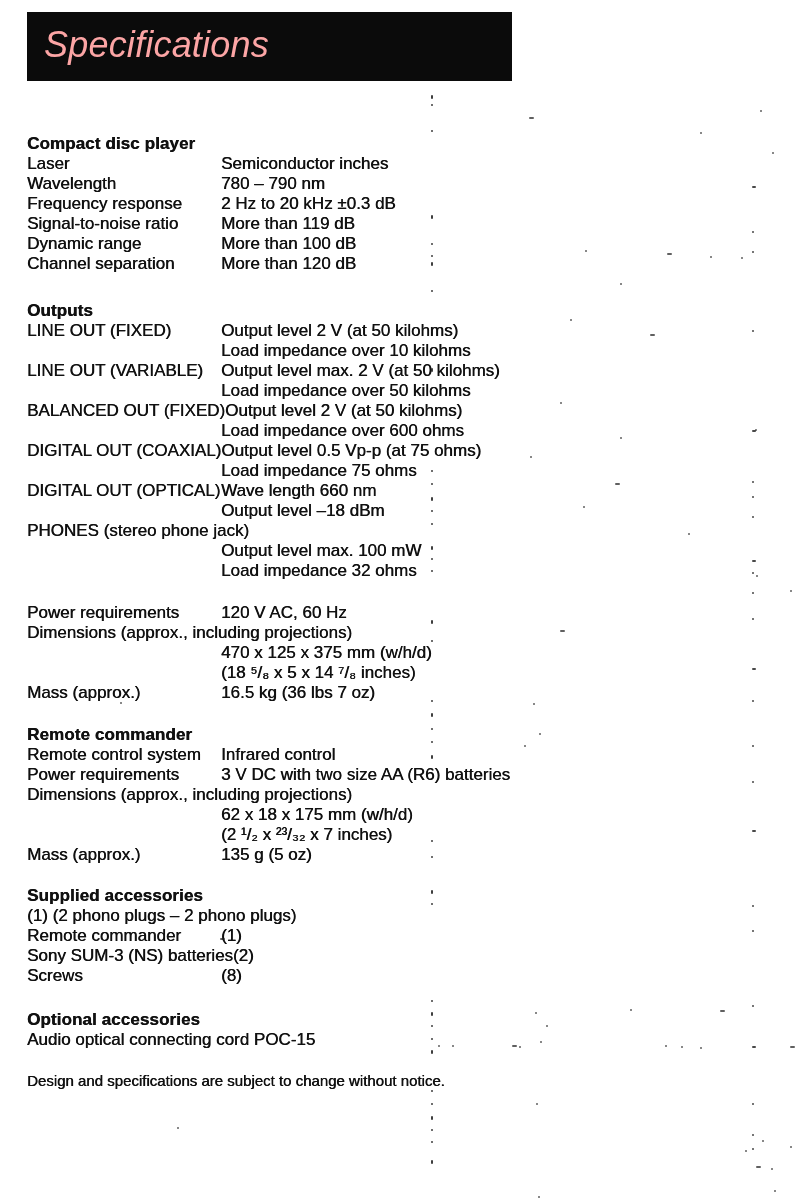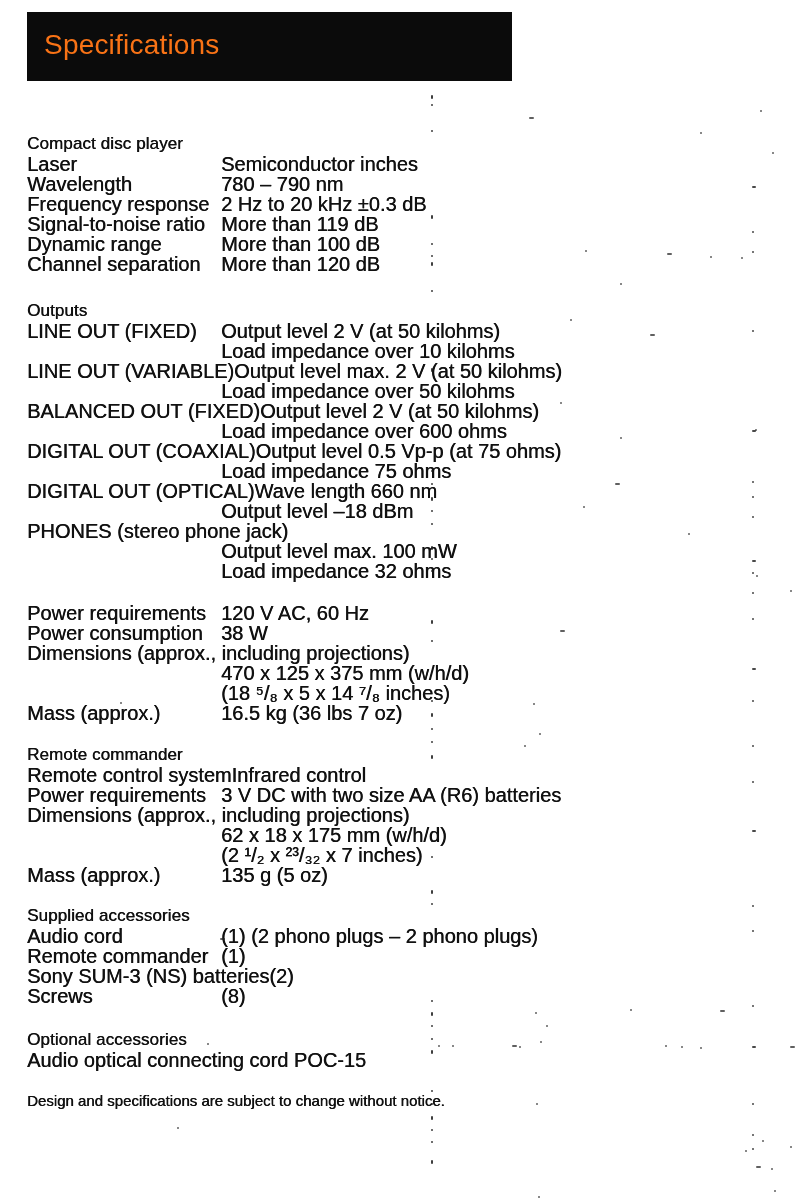--- a/index.html
+++ b/index.html
@@ -10,32 +10,32 @@
     color:#111111;
     position:relative;
     overflow:hidden;
   }
   .page{position:absolute;inset:0;}
   .title-bar{
     position:absolute;left:27px;top:12px;width:485px;height:69px;
     background:#0b0b0b;display:flex;align-items:center;
   }
   .title-text{
-    color:#f97316;font-size:28px;padding-left:17px;margin-top:-3px;
-    letter-spacing:0.2px;white-space:nowrap;
+    color:#fca5a5;font-size:36px;padding-left:17px;margin-top:-3px;
+    letter-spacing:0.2px;white-space:nowrap;font-style:italic;
   }
   .content{
     position:absolute;left:27px;top:130px;width:540px;
     text-shadow:0.4px 0 0 currentColor;
   }
   .section-heading{
-    font-size:17px;font-weight:normal;line-height:20px;white-space:nowrap;
+    font-size:17px;font-weight:bold;line-height:20px;white-space:nowrap;
     letter-spacing:0.1px;
   }
-  .line{display:flex;font-size:20px;line-height:20px;white-space:nowrap;align-items:center;}
+  .line{display:flex;font-size:17px;line-height:20px;white-space:nowrap;align-items:center;}
   .line .label{flex:0 0 194px;}
   .line .full-label{flex:0 0 auto;}
   .line.indent{padding-left:194px;}
   .footer-note{
     font-size:15px;line-height:20px;margin-top:21px;white-space:nowrap;
   }
   .speck{position:absolute;background:#1c1c1c;border-radius:1px;}
 </style>
 </head>
 <body>
@@ -120,24 +120,20 @@
           <div class="line indent">
             <span class="value">Load impedance 32 ohms</span>
           </div>
         </div>
         <div class="section" style="margin-top: 22px;">
           <div class="line">
             <span class="label">Power requirements</span>
             <span class="value">120 V AC, 60 Hz</span>
           </div>
           <div class="line">
-            <span class="label">Power consumption</span>
-            <span class="value">38 W</span>
-          </div>
-          <div class="line">
             <span class="full-label">Dimensions (approx., including projections)</span>
           </div>
           <div class="line indent">
             <span class="value">470 x 125 x 375 mm (w/h/d)</span>
           </div>
           <div class="line indent">
             <span class="value">(18 ⁵/₈ x 5 x 14 ⁷/₈ inches)</span>
           </div>
           <div class="line">
             <span class="label">Mass (approx.)</span>
@@ -164,21 +160,20 @@
             <span class="value">(2 ¹/₂ x ²³/₃₂ x 7 inches)</span>
           </div>
           <div class="line">
             <span class="label">Mass (approx.)</span>
             <span class="value">135 g (5 oz)</span>
           </div>
         </div>
         <div class="section" style="margin-top: 21px;">
           <div class="section-heading">Supplied accessories</div>
           <div class="line">
-            <span class="label">Audio cord</span>
             <span class="value">(1) (2 phono plugs – 2 phono plugs)</span>
           </div>
           <div class="line">
             <span class="label">Remote commander</span>
             <span class="value">(1)</span>
           </div>
           <div class="line">
             <span class="label">Sony SUM-3 (NS) batteries</span>
             <span class="value">(2)</span>
           </div>

